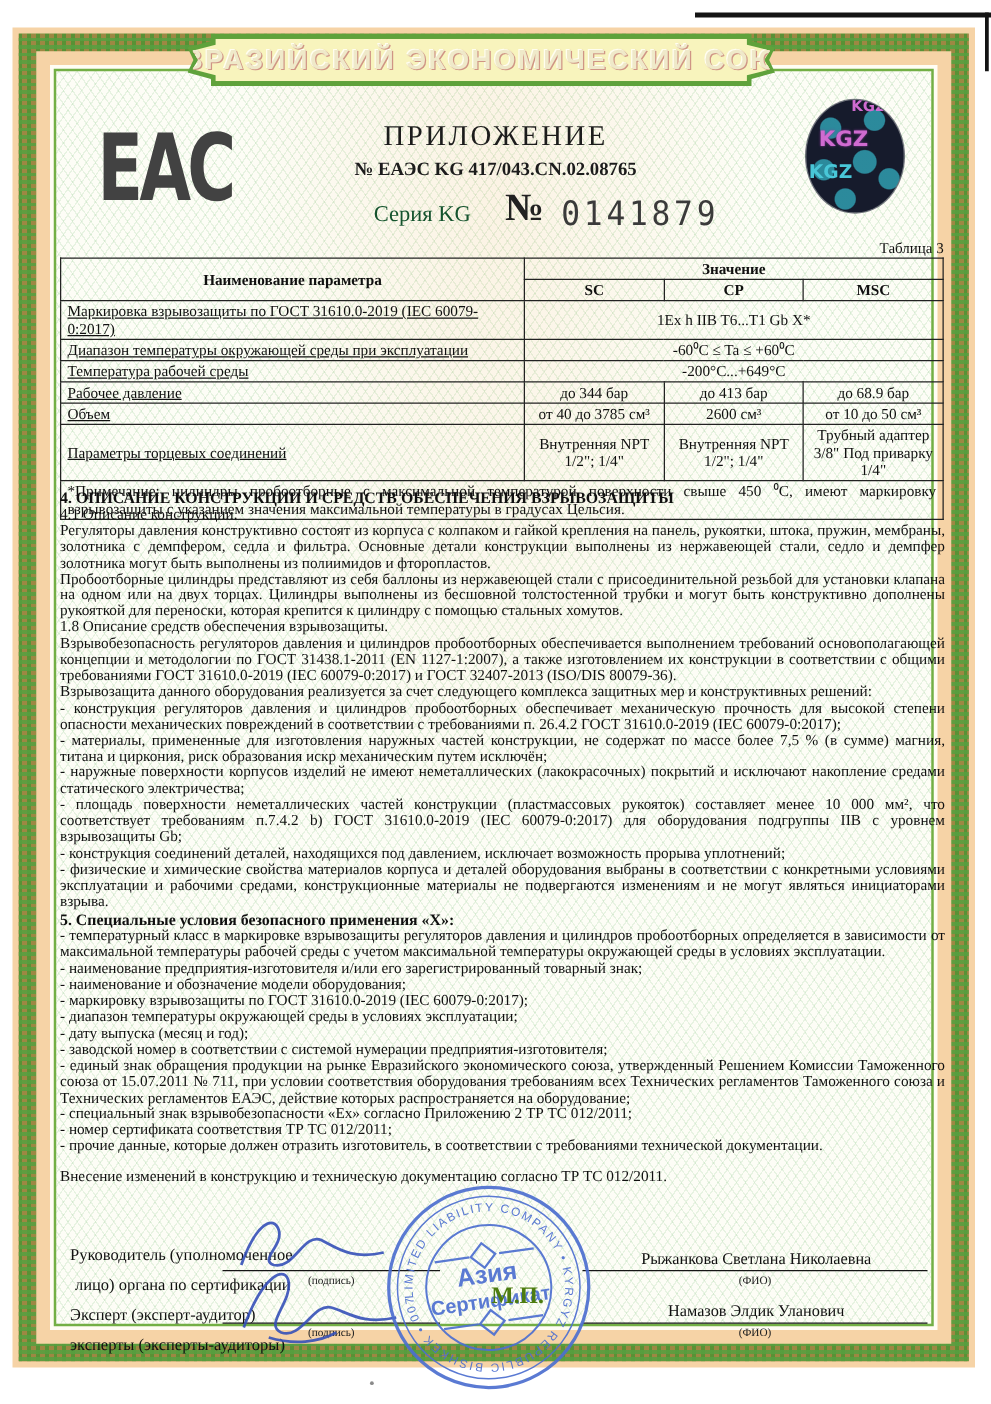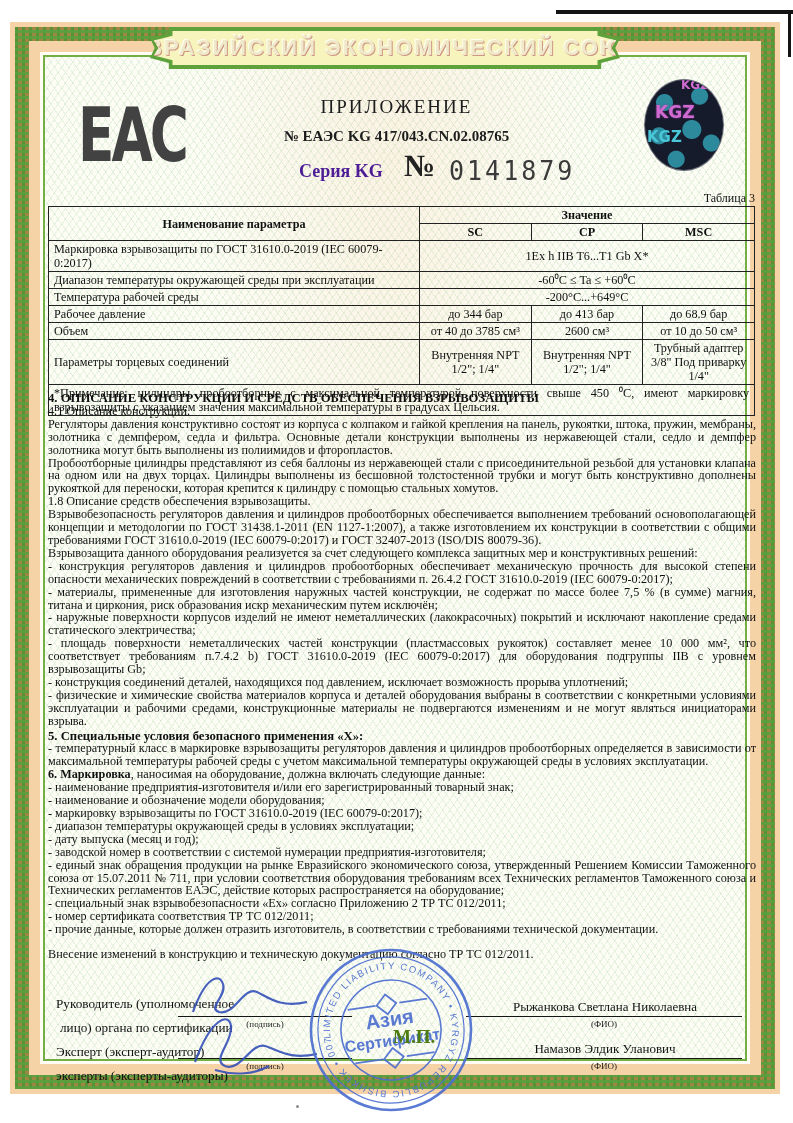--- a/index.html
+++ b/index.html
@@ -37,25 +37,25 @@
       letter-spacing:2px;color:#efe9c9;white-space:nowrap;
       text-shadow:1px 1px 0 #cf9585,-1px -1px 0 #fffef0,0 0 1px #c99;}
 
   
   .eac{position:absolute;left:78px;top:98px;font-family:"DejaVu Sans", sans-serif;
       font-weight:900;font-size:74px;line-height:74px;color:#424242;
       transform:scaleX(.72);transform-origin:left top;letter-spacing:-4px;}
 
   
   .apx-title{position:absolute;left:0;top:96px;width:793px;text-align:center;
-      font-size:19px;letter-spacing:2px;color:#1c1c1c;}
+      font-size:23px;letter-spacing:2px;color:#1c1c1c;}
   .apx-number{position:absolute;left:0;top:128px;width:793px;text-align:center;
       font-size:15px;font-weight:bold;color:#1c1c1c;}
 
-  .series-label{position:absolute;left:299px;top:161px;font-size:18px;color:#4c1d95;font-weight:bold;}
+  .series-label{position:absolute;left:299px;top:161px;font-size:18px;color:#14532d;}
   .no-sign{position:absolute;left:404px;top:148px;font-size:31px;font-weight:bold;color:#222;}
   .series-number{position:absolute;left:449px;top:155px;font-family:"DejaVu Sans Mono", monospace;
       font-size:25px;letter-spacing:3px;color:#3a3a3a;transform:scaleY(1.08);transform-origin:top;}
 
   
   .holo{position:absolute;left:645px;top:80px;width:78px;height:90px;border-radius:50%;
       background:
         radial-gradient(circle at 25% 25%, rgba(46,150,168,.9) 0 8px, rgba(0,0,0,0) 9px),
         radial-gradient(circle at 70% 18%, rgba(46,150,168,.9) 0 8px, rgba(0,0,0,0) 9px),
         radial-gradient(circle at 18% 62%, rgba(46,150,168,.9) 0 8px, rgba(0,0,0,0) 9px),
@@ -68,21 +68,21 @@
   .holo .k1{left:10px;top:22px;font-size:17px;color:#cf6bd0;text-shadow:0 0 2px #8f3b9f;}
   .holo .k2{left:2px;top:48px;font-size:15px;color:#49c7d8;}
   .holo .k3{left:36px;top:-2px;font-size:12px;color:#cf6bd0;}
 
   
   .tbl-caption{position:absolute;left:48px;top:191px;width:707px;text-align:right;font-size:12px;}
   table.params{position:absolute;left:48px;top:206px;width:707px;border-collapse:collapse;
       font-size:12.2px;line-height:1.15;color:#101010;}
   table.params th,table.params td{border:1px solid #222;padding:1px 5px;vertical-align:middle;}
   table.params th{font-weight:bold;text-align:center;}
-  td.pc{text-align:left;width:52.5%;}
+  td.pc{text-align:left;width:52.5%;text-decoration:underline;}
   td.vc{text-align:center;width:15.8%;}
   td.note{ text-align:justify;padding:2px 6px;margin-top:29px;}
 
   
   .textblock{position:absolute;left:48px;top:390px;width:708px;
       font-size:12.2px;line-height:12.9px;text-align:justify;color:#101010;}
   .textblock p{margin:0;}
   .textblock .h{font-weight:bold;font-size:12.7px;margin-top:2px;}
   .textblock .gap{height:12px;}
 
@@ -190,21 +190,20 @@
     <p data-interactable="false">Взрывобезопасность регуляторов давления и цилиндров пробоотборных обеспечивается выполнением требований основополагающей концепции и методологии по ГОСТ 31438.1-2011 (EN 1127-1:2007), а также изготовлением их конструкции в соответствии с общими требованиями ГОСТ 31610.0-2019 (IEC 60079-0:2017) и ГОСТ 32407-2013 (ISO/DIS 80079-36).</p>
     <p data-interactable="false">Взрывозащита данного оборудования реализуется за счет следующего комплекса защитных мер и конструктивных решений:</p>
     <p data-interactable="false">- конструкция регуляторов давления и цилиндров пробоотборных обеспечивает механическую прочность для высокой степени опасности механических повреждений в соответствии с требованиями п. 26.4.2 ГОСТ 31610.0-2019 (IEC 60079-0:2017);</p>
     <p data-interactable="false">- материалы, примененные для изготовления наружных частей конструкции, не содержат по массе более 7,5 % (в сумме) магния, титана и циркония, риск образования искр механическим путем исключён;</p>
     <p data-interactable="false">- наружные поверхности корпусов изделий не имеют неметаллических (лакокрасочных) покрытий и исключают накопление средами статического электричества;</p>
     <p data-interactable="false">- площадь поверхности неметаллических частей конструкции (пластмассовых рукояток) составляет менее 10 000 мм², что соответствует требованиям п.7.4.2 b) ГОСТ 31610.0-2019 (IEC 60079-0:2017) для оборудования подгруппы IIB с уровнем взрывозащиты Gb;</p>
     <p data-interactable="false">- конструкция соединений деталей, находящихся под давлением, исключает возможность прорыва уплотнений;</p>
     <p data-interactable="false">- физические и химические свойства материалов корпуса и деталей оборудования выбраны в соответствии с конкретными условиями эксплуатации и рабочими средами, конструкционные материалы не подвергаются изменениям и не могут являться инициаторами взрыва.</p>
     <p class="h" data-interactable="false">5. Специальные условия безопасного применения «Х»:</p>
     <p data-interactable="false">- температурный класс в маркировке взрывозащиты регуляторов давления и цилиндров пробоотборных определяется в зависимости от максимальной температуры рабочей среды с учетом максимальной температуры окружающей среды в условиях эксплуатации.</p>
-    <p data-interactable="false"><b data-interactable="false">6. Маркировка</b><span data-interactable="false">, наносимая на оборудование, должна включать следующие данные:</span></p>
     <p data-interactable="false">- наименование предприятия-изготовителя и/или его зарегистрированный товарный знак;</p>
     <p data-interactable="false">- наименование и обозначение модели оборудования;</p>
     <p data-interactable="false">- маркировку взрывозащиты по ГОСТ 31610.0-2019 (IEC 60079-0:2017);</p>
     <p data-interactable="false">- диапазон температуры окружающей среды в условиях эксплуатации;</p>
     <p data-interactable="false">- дату выпуска (месяц и год);</p>
     <p data-interactable="false">- заводской номер в соответствии с системой нумерации предприятия-изготовителя;</p>
     <p data-interactable="false">- единый знак обращения продукции на рынке Евразийского экономического союза, утвержденный Решением Комиссии Таможенного союза от 15.07.2011 № 711, при условии соответствия оборудования требованиям всех Технических регламентов Таможенного союза и Технических регламентов ЕАЭС, действие которых распространяется на оборудование;</p>
     <p data-interactable="false">- специальный знак взрывобезопасности «Ex» согласно Приложению 2 ТР ТС 012/2011;</p>
     <p data-interactable="false">- номер сертификата соответствия ТР ТС 012/2011;</p>
     <p data-interactable="false">- прочие данные, которые должен отразить изготовитель, в соответствии с требованиями технической документации.</p>

